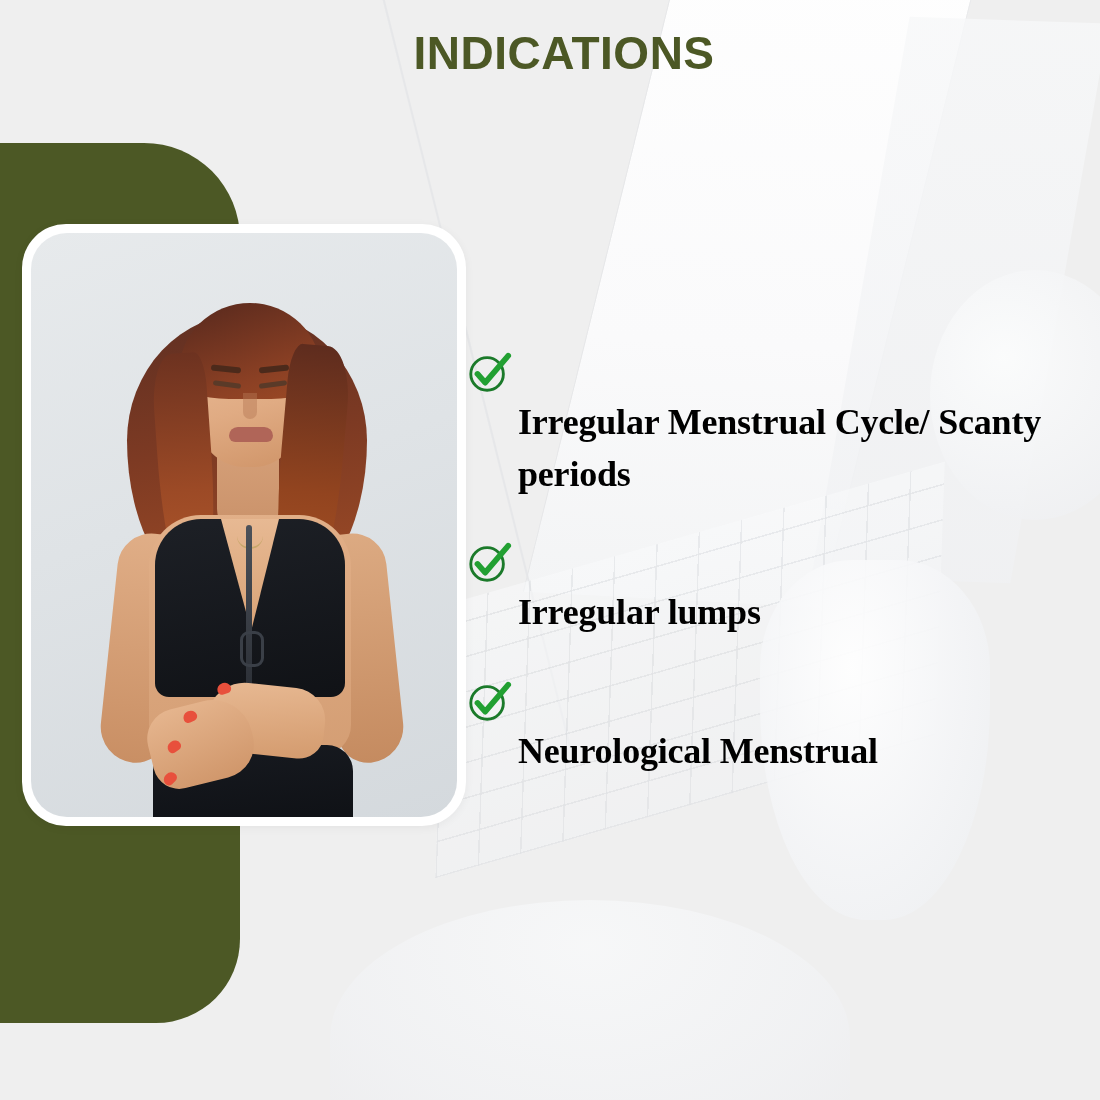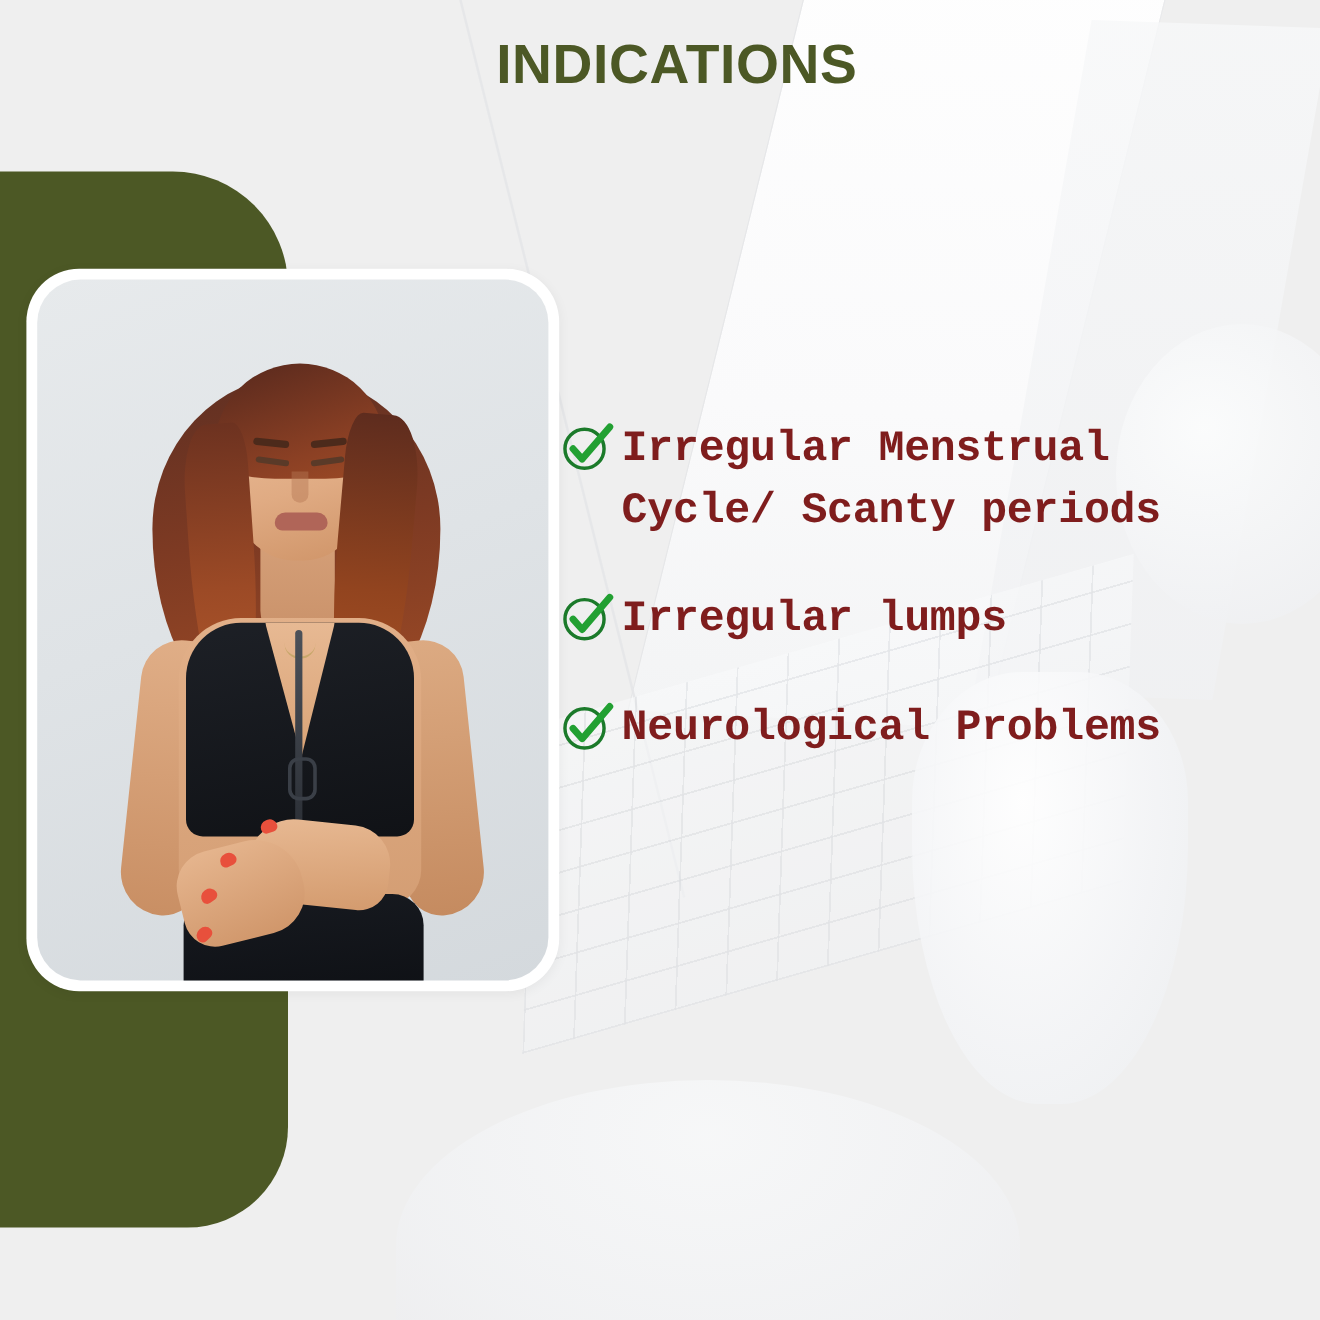--- a/index.html
+++ b/index.html
@@ -267,23 +267,24 @@
     flex: 0 0 auto;
     width: 46px;
     height: 46px;
     margin-right: 6px;
     margin-top: 2px;
   }
   .item-text {
     font-size: 36px;
     font-weight: 700;
     line-height: 1.45;
-    color: #7f1d1d;
-    font-family: Liberation Mono, monospace;
+    color: #000000;
+    font-family: Liberation Serif, serif;
     letter-spacing: -0.2px;
+    margin-top: 48px;
   }
 </style>
 </head>
 <body>
 
 <div class="poster">
 
   <div class="bg-ghost">
     <div class="ghost-screen"></div>
     <div class="ghost-screen2"></div>
@@ -352,18 +353,18 @@
       <span class="item-text">Irregular lumps</span>
     </div>
 
     <div class="item">
       <span class="check-icon">
         <svg viewBox="0 0 48 48" width="46" height="46" aria-hidden="true">
           <circle cx="22" cy="25" r="17" fill="none" stroke="#1b7a2a" stroke-width="3"></circle>
           <path d="M12 25 L20 34 L44 6" fill="none" stroke="#22a032" stroke-width="6" stroke-linecap="round" stroke-linejoin="round"></path>
         </svg>
       </span>
-      <span class="item-text">Neurological Problems</span>
+      <span class="item-text">Neurological Menstrual</span>
     </div>
 
   </div>
 
 </div>
 
 </body></html>

